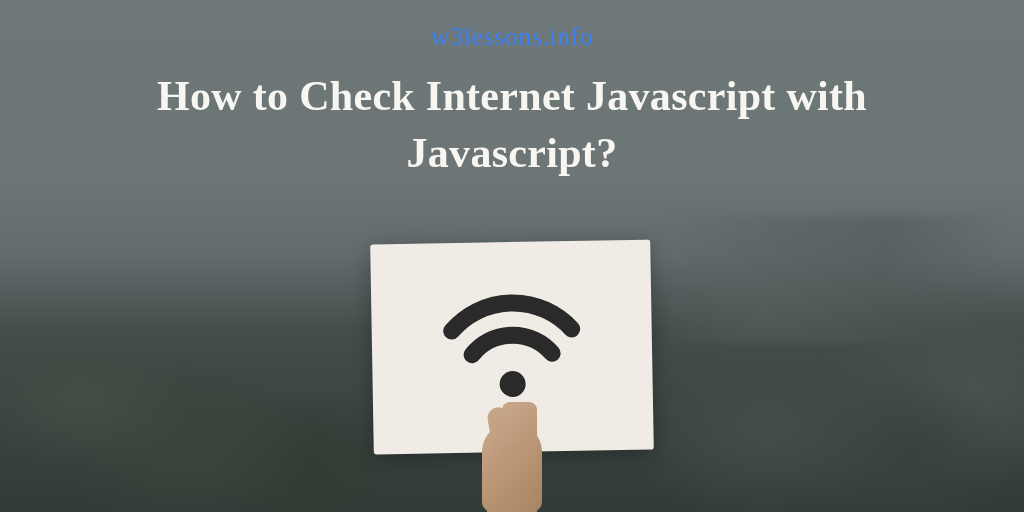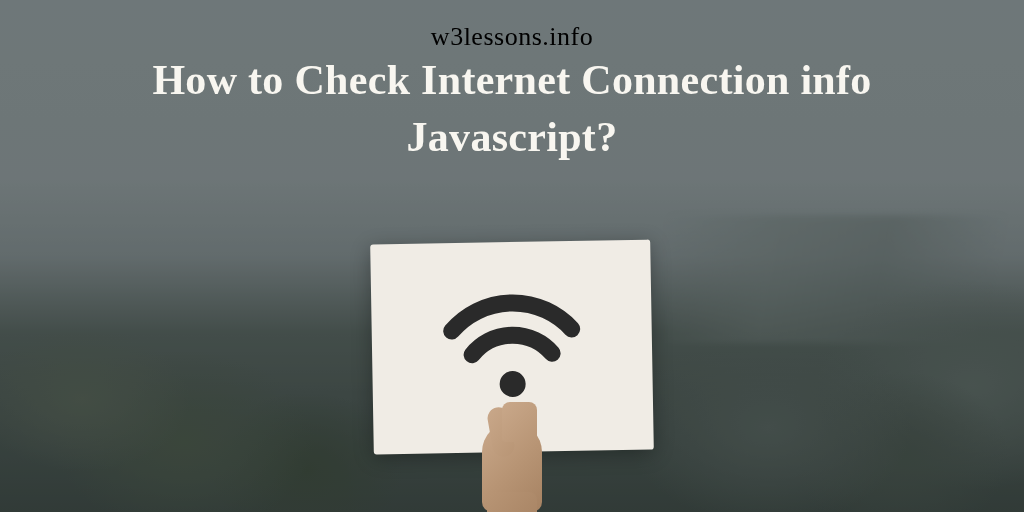--- a/index.html
+++ b/index.html
@@ -66,24 +66,25 @@
     .content {
       position: absolute;
       inset: 0;
       display: flex;
       flex-direction: column;
       align-items: center;
       padding-top: 22px;
     }
     
     .site-name {
-      color: #000000;
+      color: #3b82f6;
       font-size: 26px;
       font-weight: 400;
       letter-spacing: 0.5px;
+      margin-bottom: 16px;
     }
     
     .title {
       color: #f8f6f0;
       font-size: 42px;
       font-weight: 700;
       text-align: center;
       line-height: 1.35;
       max-width: 920px;
       letter-spacing: 0.3px;
@@ -173,21 +174,21 @@
 
 <div class="background">
   <div class="mountains"></div>
   <div class="foliage"></div>
 </div>
 
 <div class="overlay"></div>
 
 <div class="content">
   <div class="site-name">w3lessons.info</div>
-  <h1 class="title">How  to Check Internet Connection info Javascript?</h1>
+  <h1 class="title">How  to Check Internet Javascript with Javascript?</h1>
 </div>
 
 <div class="card-holder">
   <div class="card">
     <svg class="wifi-icon" viewBox="0 0 150 130">
       <path d="M 15 48 A 80 80 0 0 1 135 48" stroke="#2a2a2a" stroke-width="17" fill="none" stroke-linecap="round"></path>
       <path d="M 35 72 A 52 52 0 0 1 115 72" stroke="#2a2a2a" stroke-width="17" fill="none" stroke-linecap="round"></path>
       <circle cx="75" cy="102" r="13" fill="#2a2a2a"></circle>
     </svg>
   </div>

